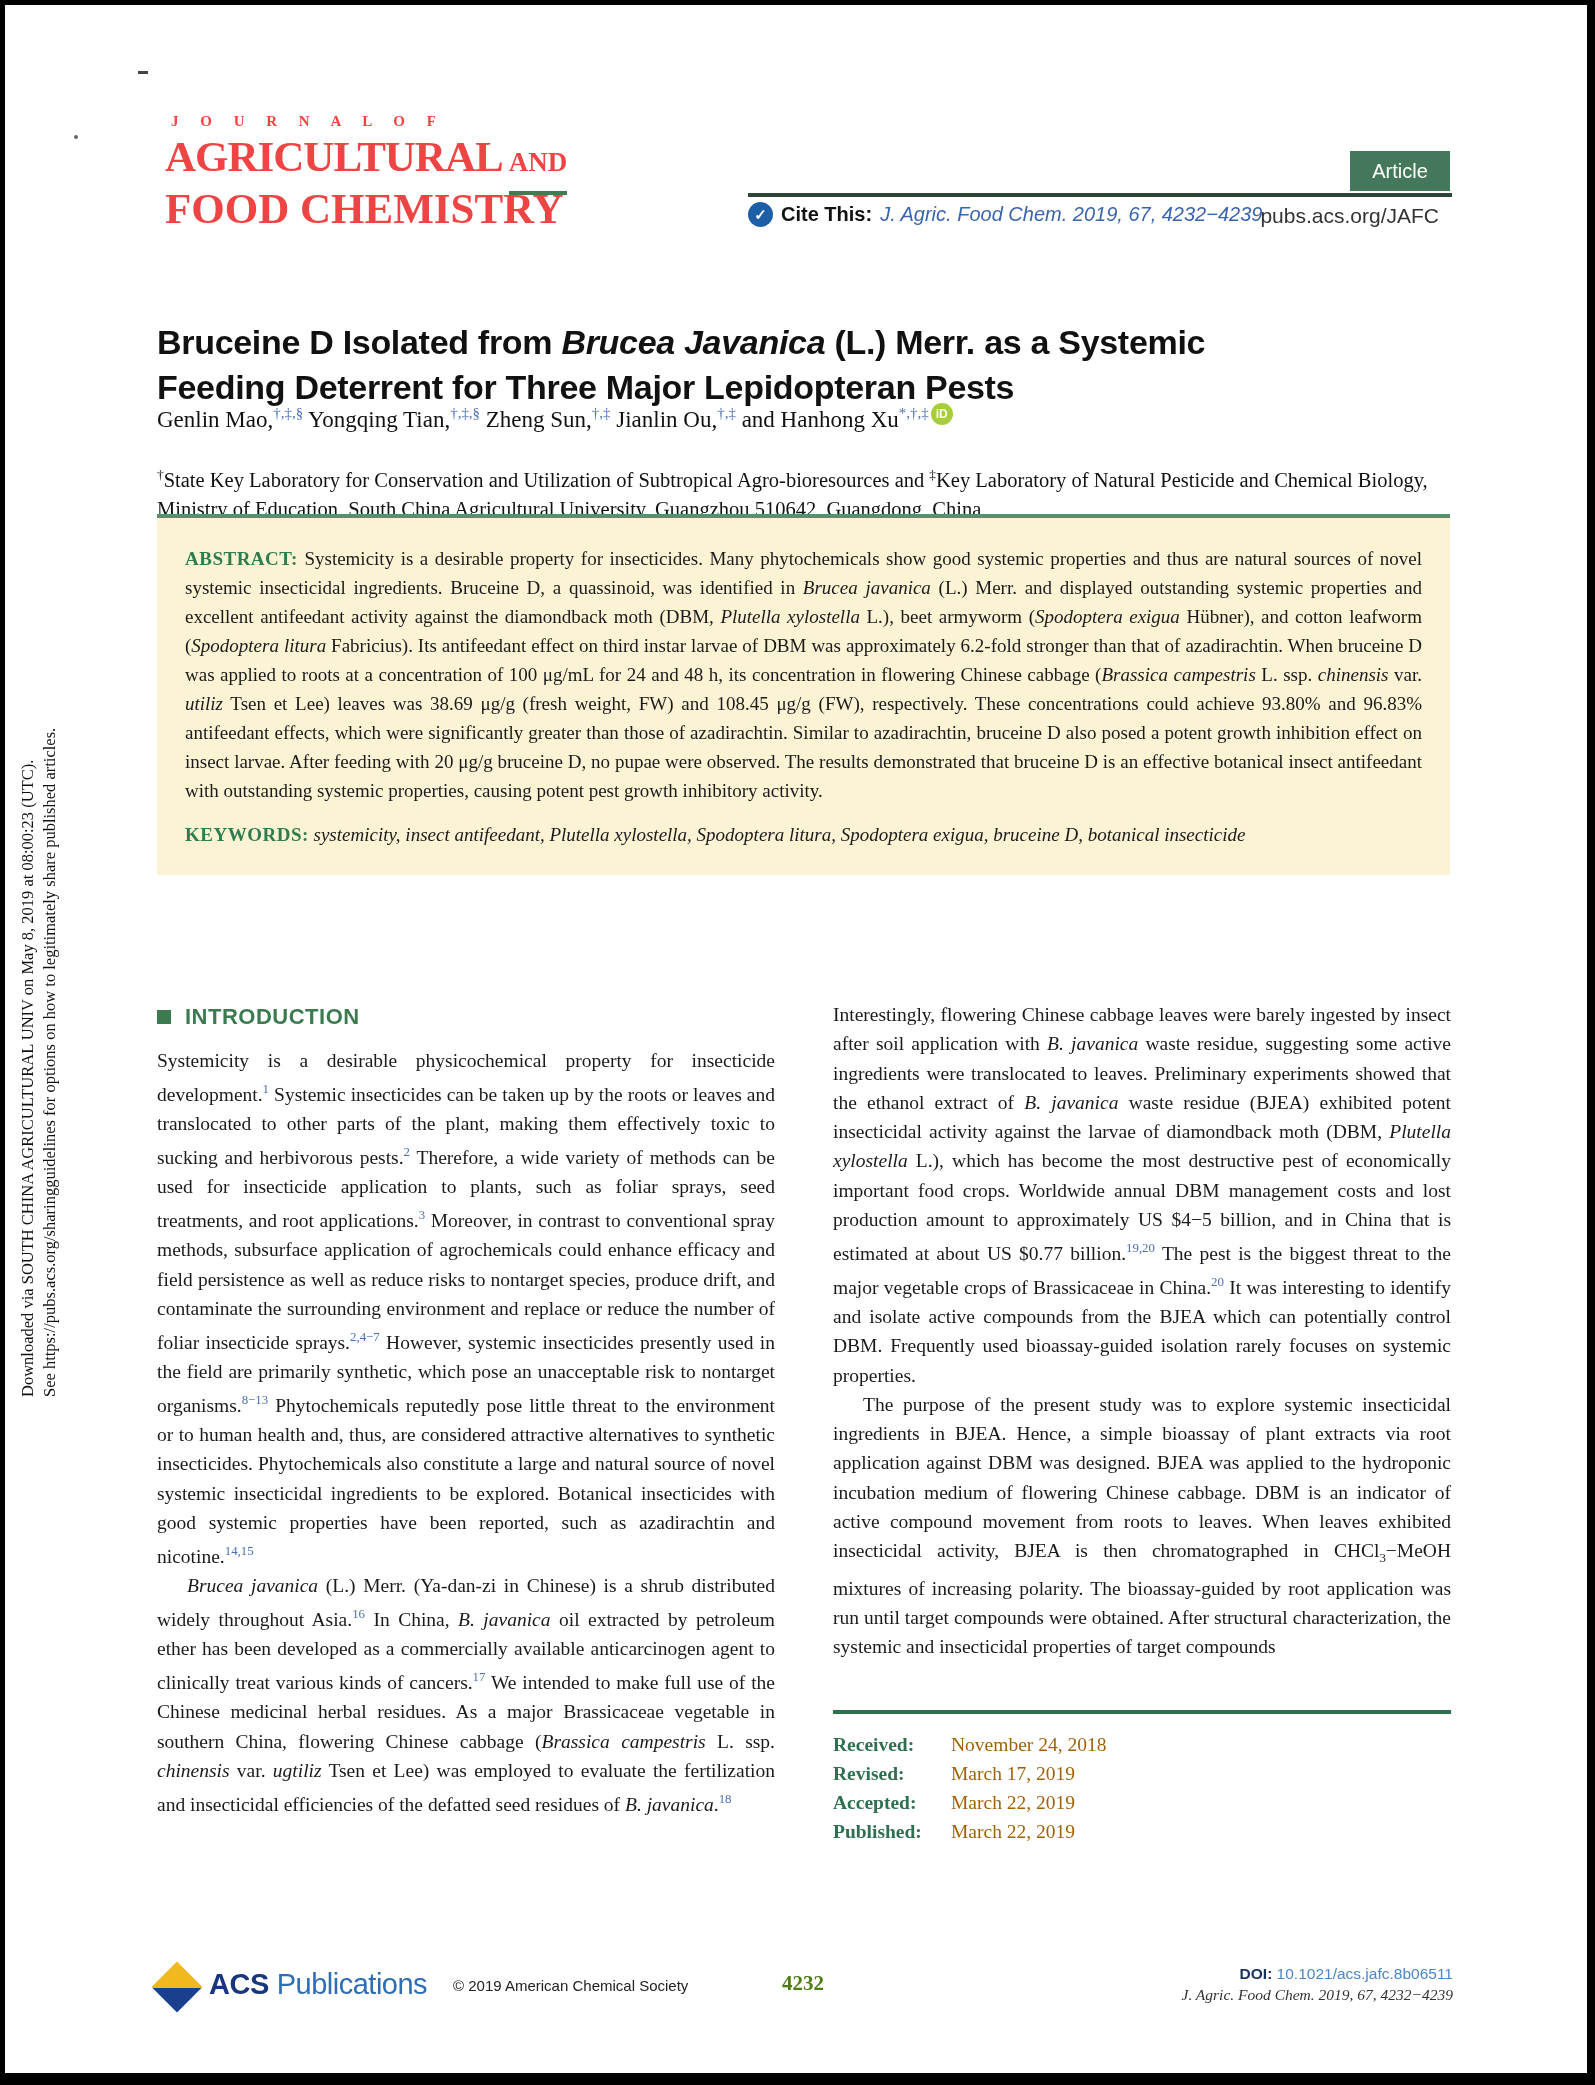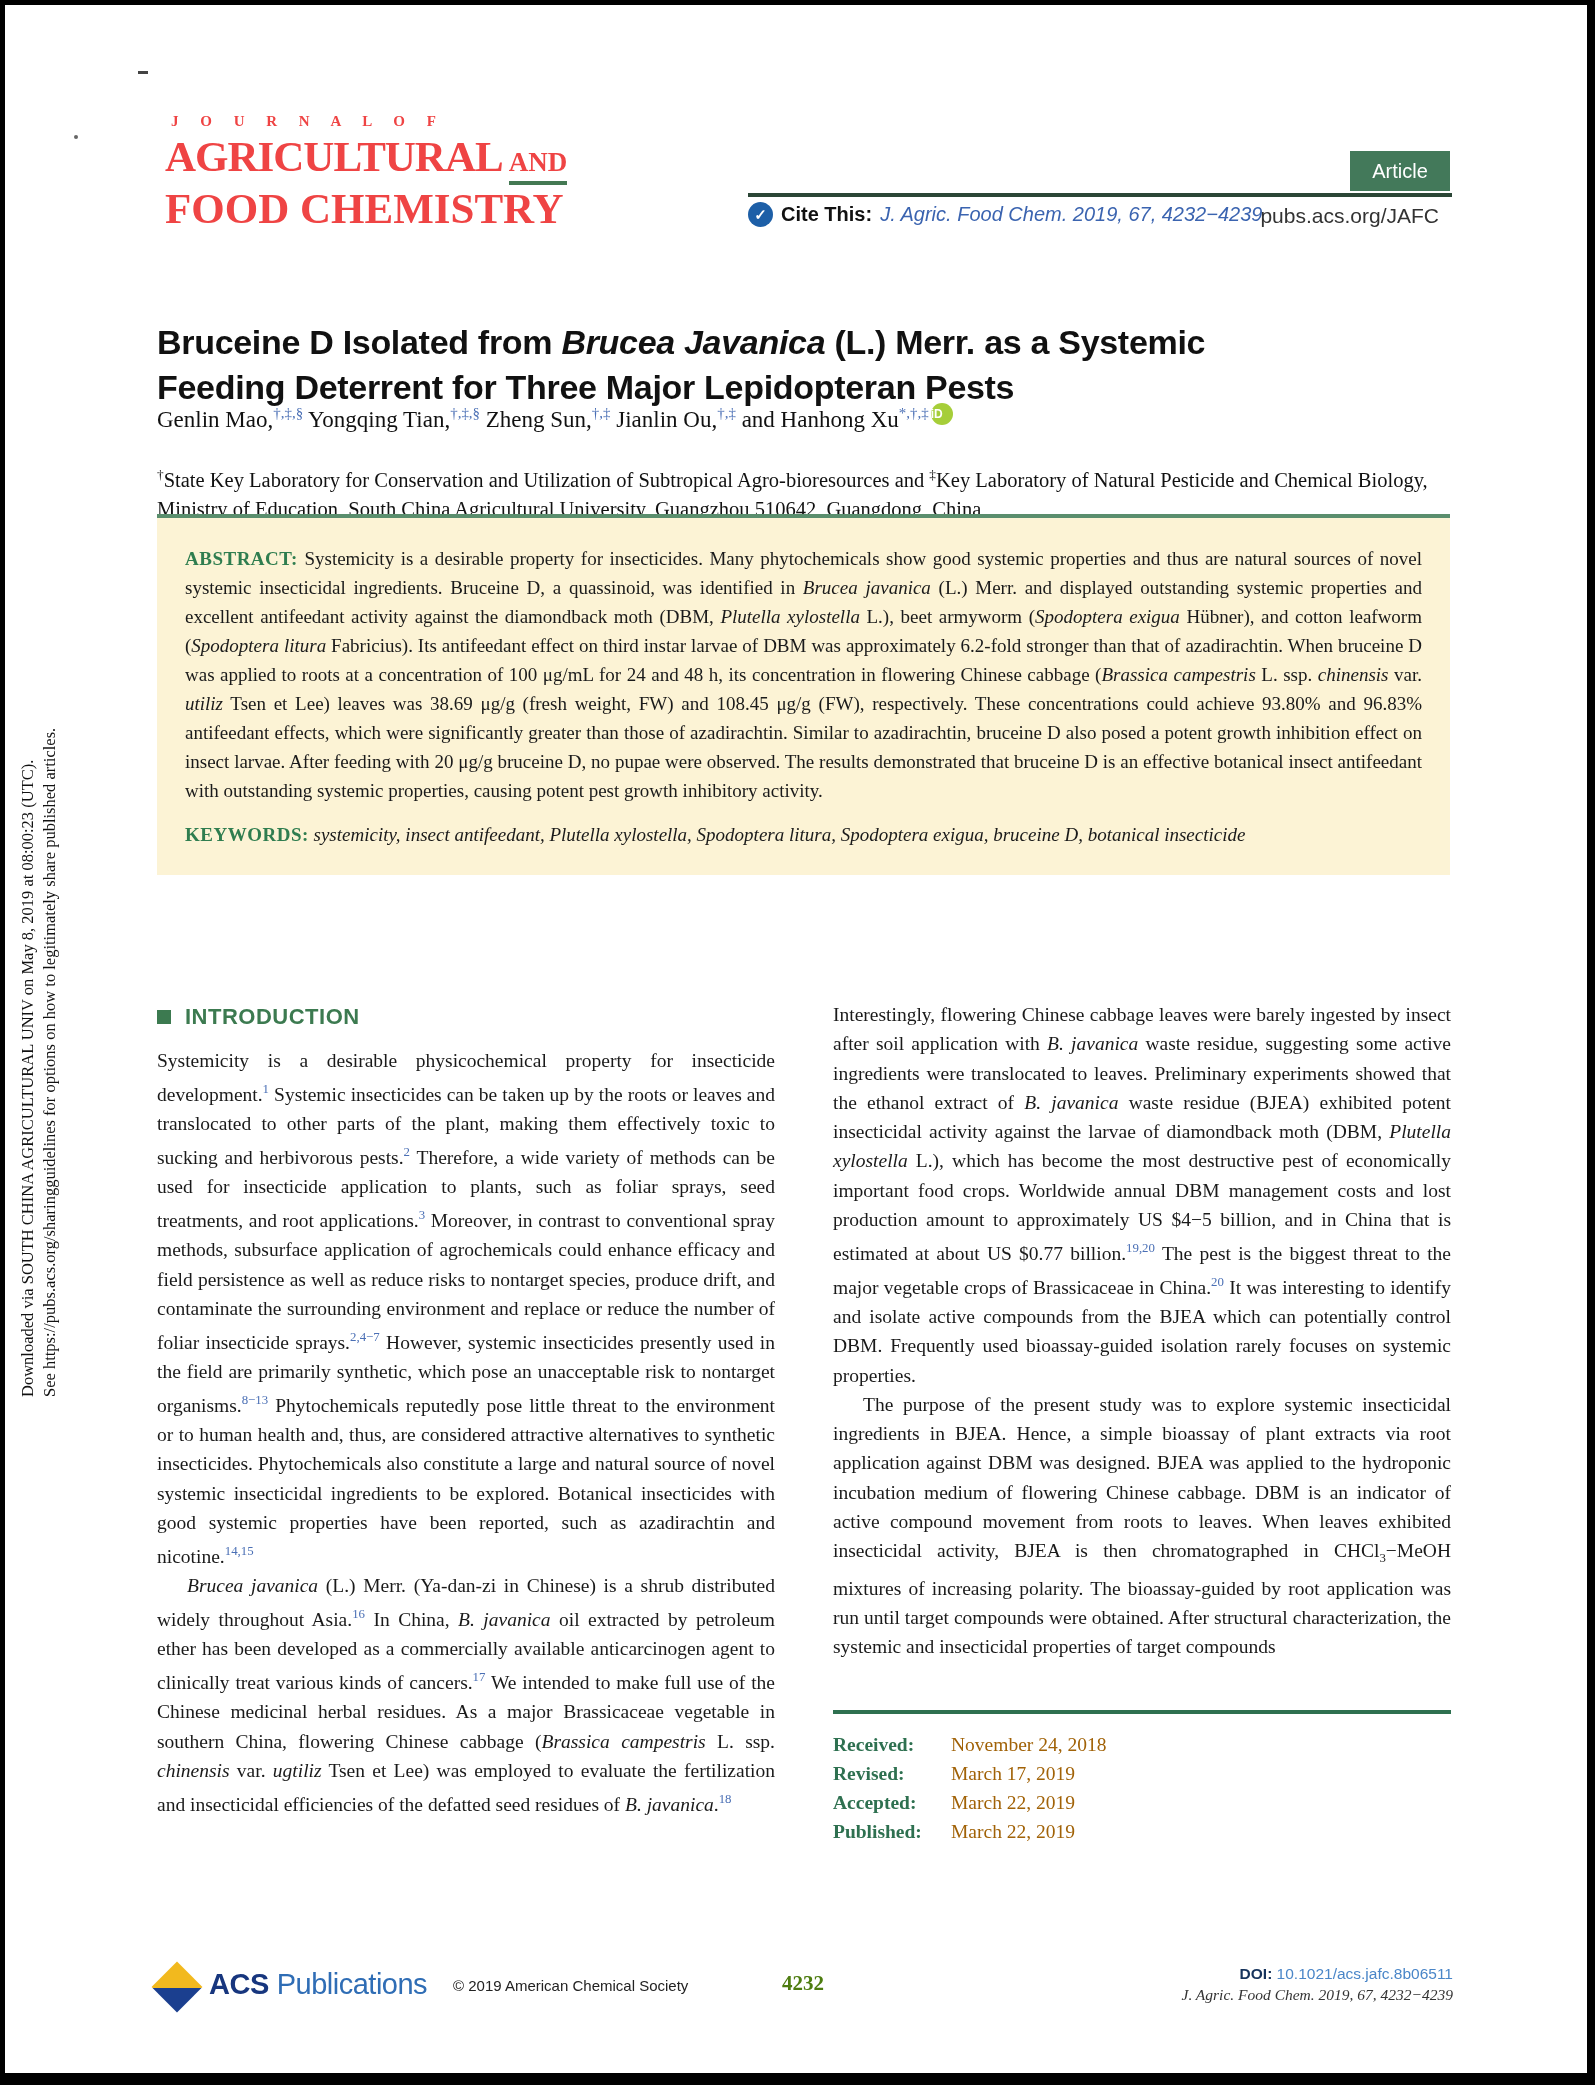--- a/index.html
+++ b/index.html
@@ -17,21 +17,21 @@
   .sidebar{
     position:absolute;left:12px;top:1392px;width:925px;
     transform:rotate(-90deg);transform-origin:0 0;
     font-size:16.5px;line-height:22px;color:#111;white-space:nowrap;
   }
 
   
   .logo{position:absolute;left:160px;top:108px;color:#ef4444;font-family:Liberation Serif, serif;}
   .logo-line1{font-size:15px;font-weight:700;letter-spacing:9px;margin-left:6px;margin-bottom:4px;}
   .logo-line2{font-size:43px;font-weight:700;letter-spacing:-1px;line-height:46px;}
-  .logo-and{font-size:27px;letter-spacing:0;border-bottom:4px solid #447953;padding-bottom:4px;margin-left:6px;}
+  .logo-and{font-size:27px;letter-spacing:0;border-bottom:4px solid #447953;padding-bottom:14px;margin-left:6px;}
   .logo-line3{font-size:43px;font-weight:700;letter-spacing:0px;line-height:48px;}
 
   .header-rule{position:absolute;left:743px;top:188px;width:704px;height:4px;background:#2b4636;}
   .article-badge{
     position:absolute;left:1345px;top:146px;width:100px;height:40px;background:#43795a;
     color:#fff;font-family:"Liberation Sans",sans-serif;font-size:20px;
     display:flex;align-items:center;justify-content:center;
   }
   .cite-row{position:absolute;left:743px;top:197px;font-family:"Liberation Sans",sans-serif;font-size:20px;display:flex;align-items:center;}
   .cite-icon{
@@ -45,21 +45,21 @@
   
   .title{
     position:absolute;left:152px;top:292px;width:1300px;
     font-family:"Liberation Sans",sans-serif;font-weight:700;font-size:34px;line-height:45px;color:#111;
     letter-spacing:-0.3px;
   }
   .authors{position:absolute;left:152px;top:398px;width:1300px;font-size:23px;color:#111;}
   .authors sup{color:#4a6fb5;font-size:0.65em;}
   .orcid-icon{
     display:inline-block;width:22px;height:22px;border-radius:50%;background:#a6ce39;color:#fff;
-    font-family:"Liberation Sans",sans-serif;font-size:12px;font-weight:700;text-align:left;line-height:22px;
+    font-family:"Liberation Sans",sans-serif;font-size:12px;font-weight:700;text-align:center;line-height:22px;
     vertical-align:super;margin-left:2px;
   }
   .affiliation{position:absolute;left:152px;top:455px;width:1300px;font-size:20.5px;line-height:29px;color:#111;}
   .affiliation sup{font-size:0.65em;}
 
   
   .abstract-box{
     position:absolute;left:152px;top:509px;width:1237px;
     background:#fcf3d5;border-top:4px solid #5a8e6d;padding:26px 28px 26px 28px;
   }

